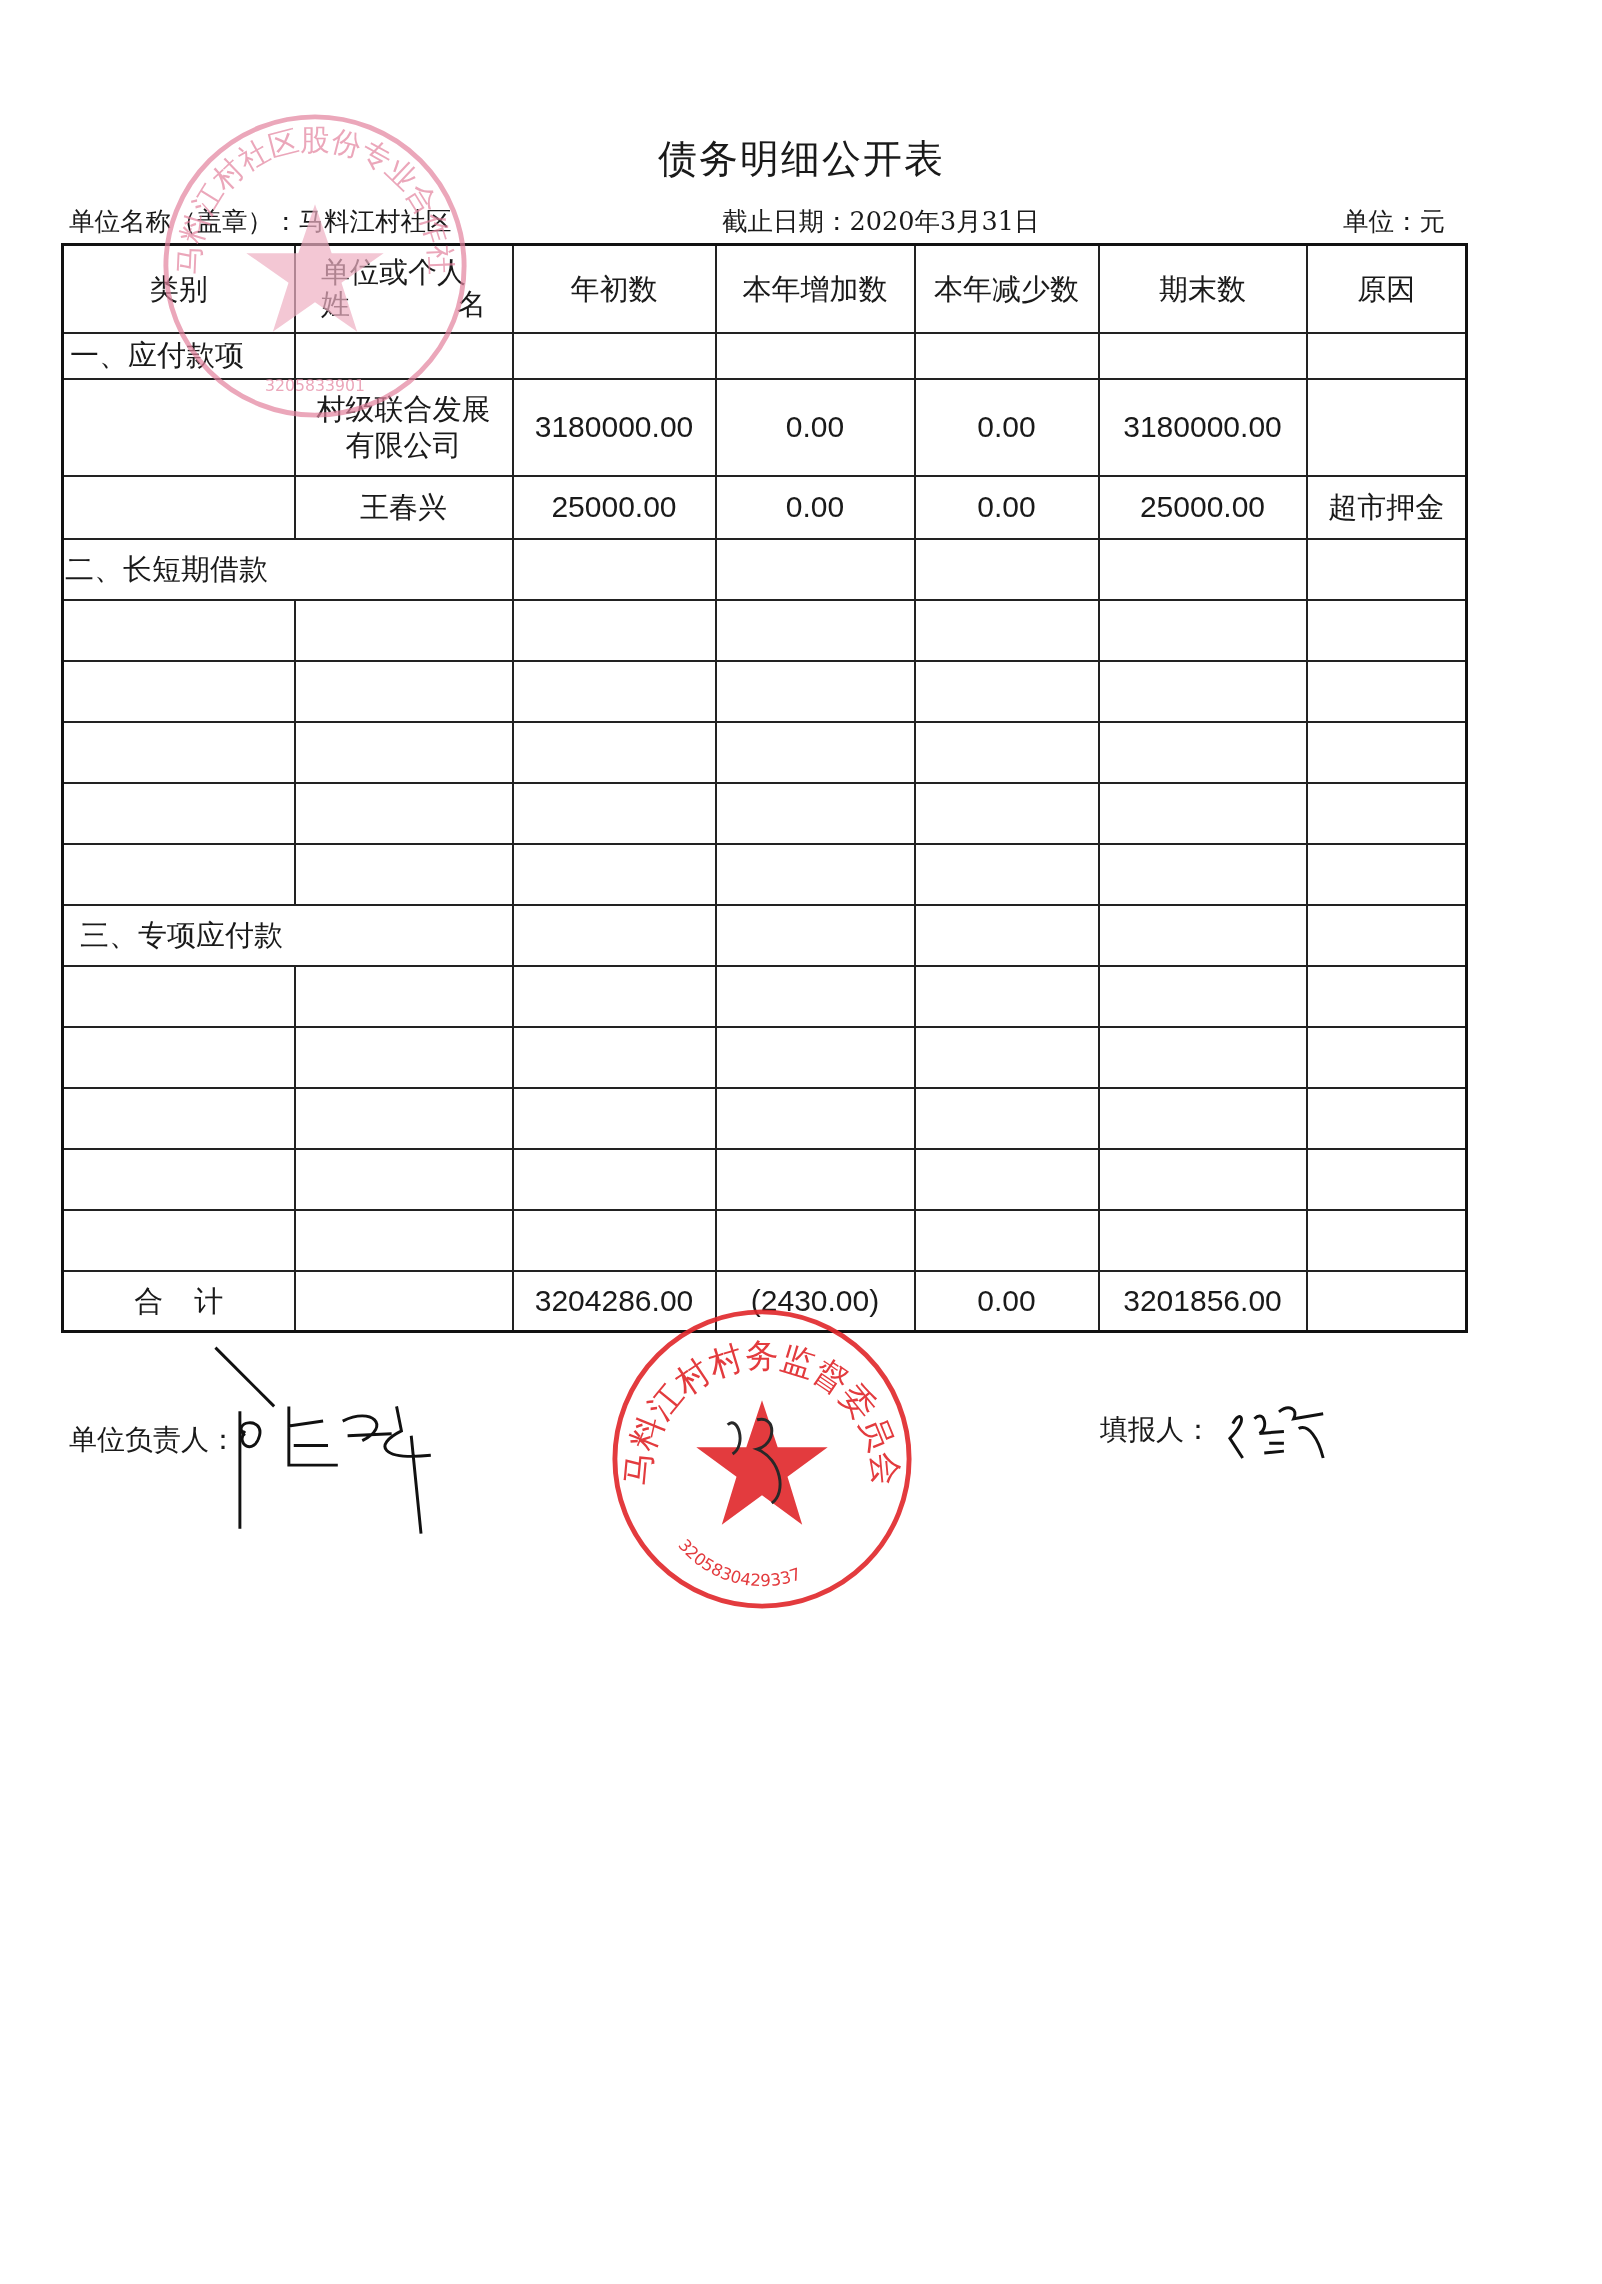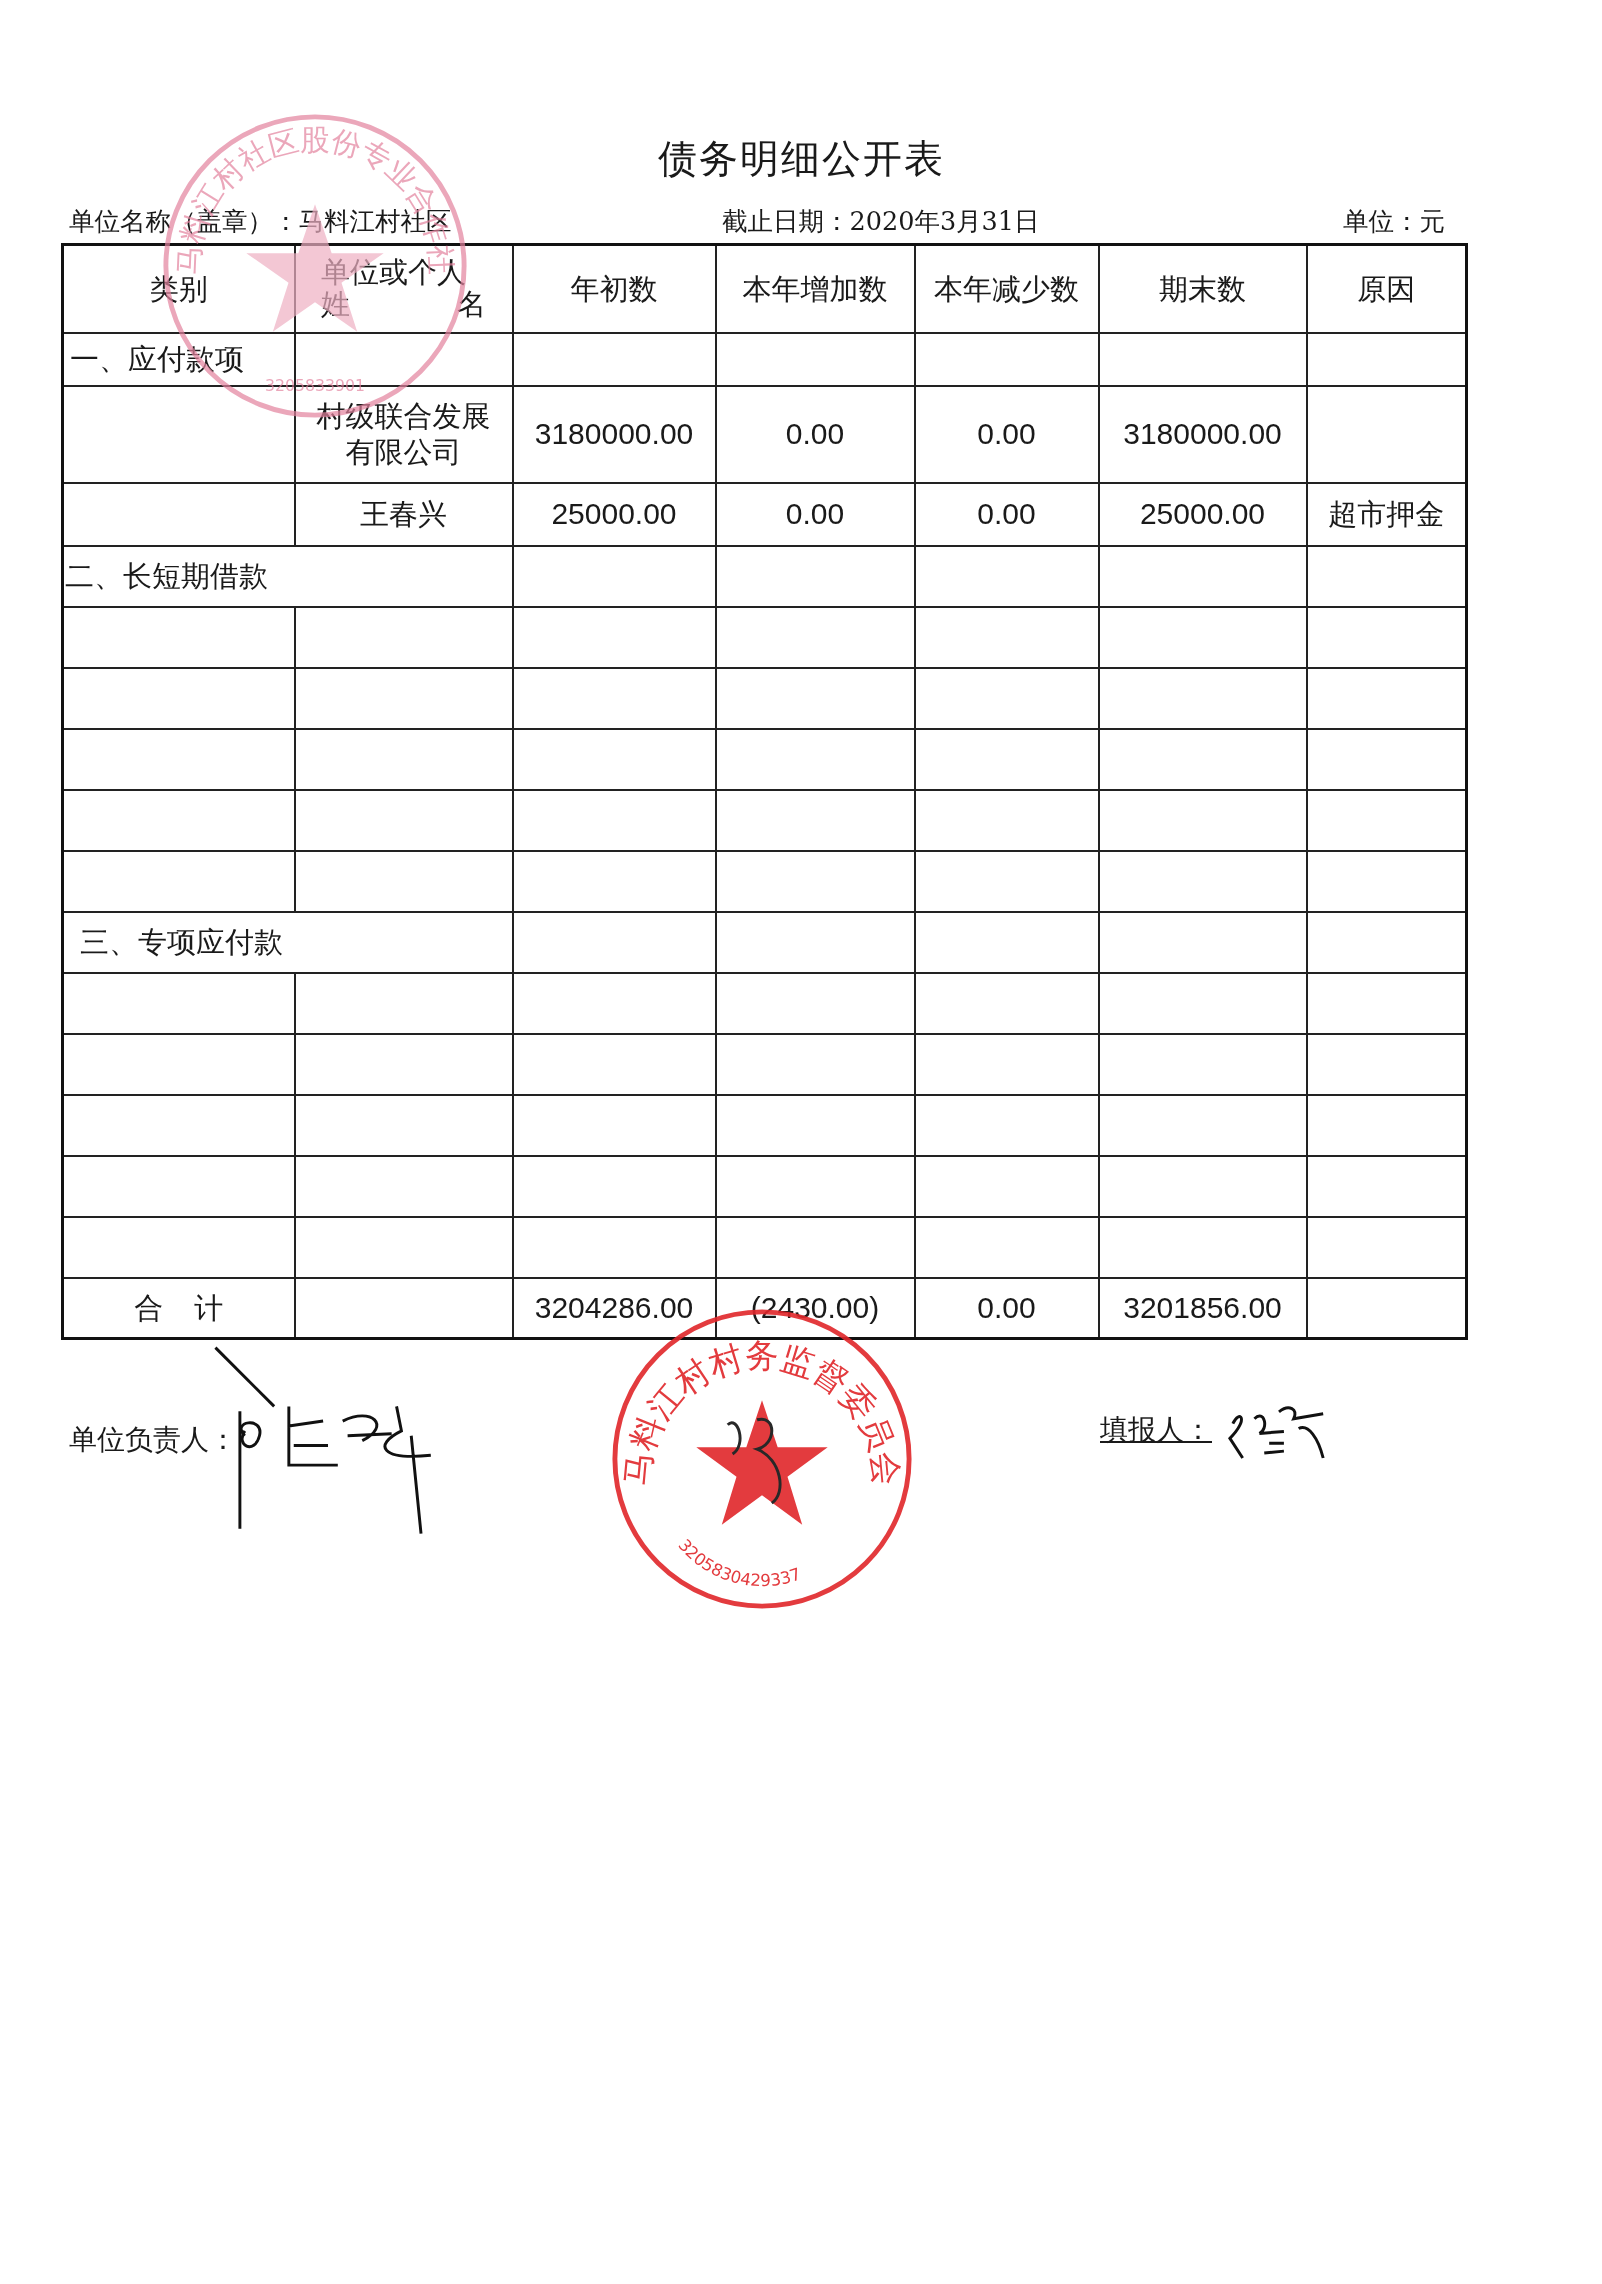--- a/index.html
+++ b/index.html
@@ -51,21 +51,21 @@
             </span>
       </div>
     </td>
     <td>年初数</td>
     <td>本年增加数</td>
     <td>本年减少数</td>
     <td>期末数</td>
     <td>原因</td>
   </tr>
 
-  <tr style="height:53px">
+  <tr style="height:46px">
     <td class="left">一、应付款项</td>
     <td></td>
         <td></td>
         <td></td>
     <td></td>
         <td></td>
         <td></td>
   </tr>
   <tr style="height:97px">
     <td></td>
@@ -203,21 +203,21 @@
     <td class="num">3204286.00</td>
     <td class="num">(2430.00)</td>
     <td class="num">0.00</td>
     <td class="num">3201856.00</td>
     <td></td>
   </tr>
 </tbody>
   </table>
 
 <div class="abs foot" style="left:69px;top:1421px;">单位负责人：</div>
-<div class="abs foot" style="left:1100px;top:1411px;text-decoration:underline;">填报人：</div>
+<div class="abs foot" style="left:1100px;top:1411px;">填报人：</div>
 
 <div class="abs sig" style="left:235px;top:1377px;width:235px;height:167px;">
   <svg viewBox="0 0 240 170" fill="none" stroke="#111" stroke-width="3">
     <path d="M-20 -30 L40 30"></path>
     <path d="M5 35 L5 155"></path>
     <path d="M10 60 C-5 45 30 40 25 60 C20 80 0 70 10 55"></path>
     <path d="M55 30 L55 90 L105 90 M55 50 L90 45 M60 70 L95 70"></path>
     <path d="M110 45 C140 30 160 50 130 65 M115 60 L160 58"></path>
     <path d="M165 30 L170 55 C140 70 150 85 200 80 M180 60 L190 160"></path>
   </svg>

